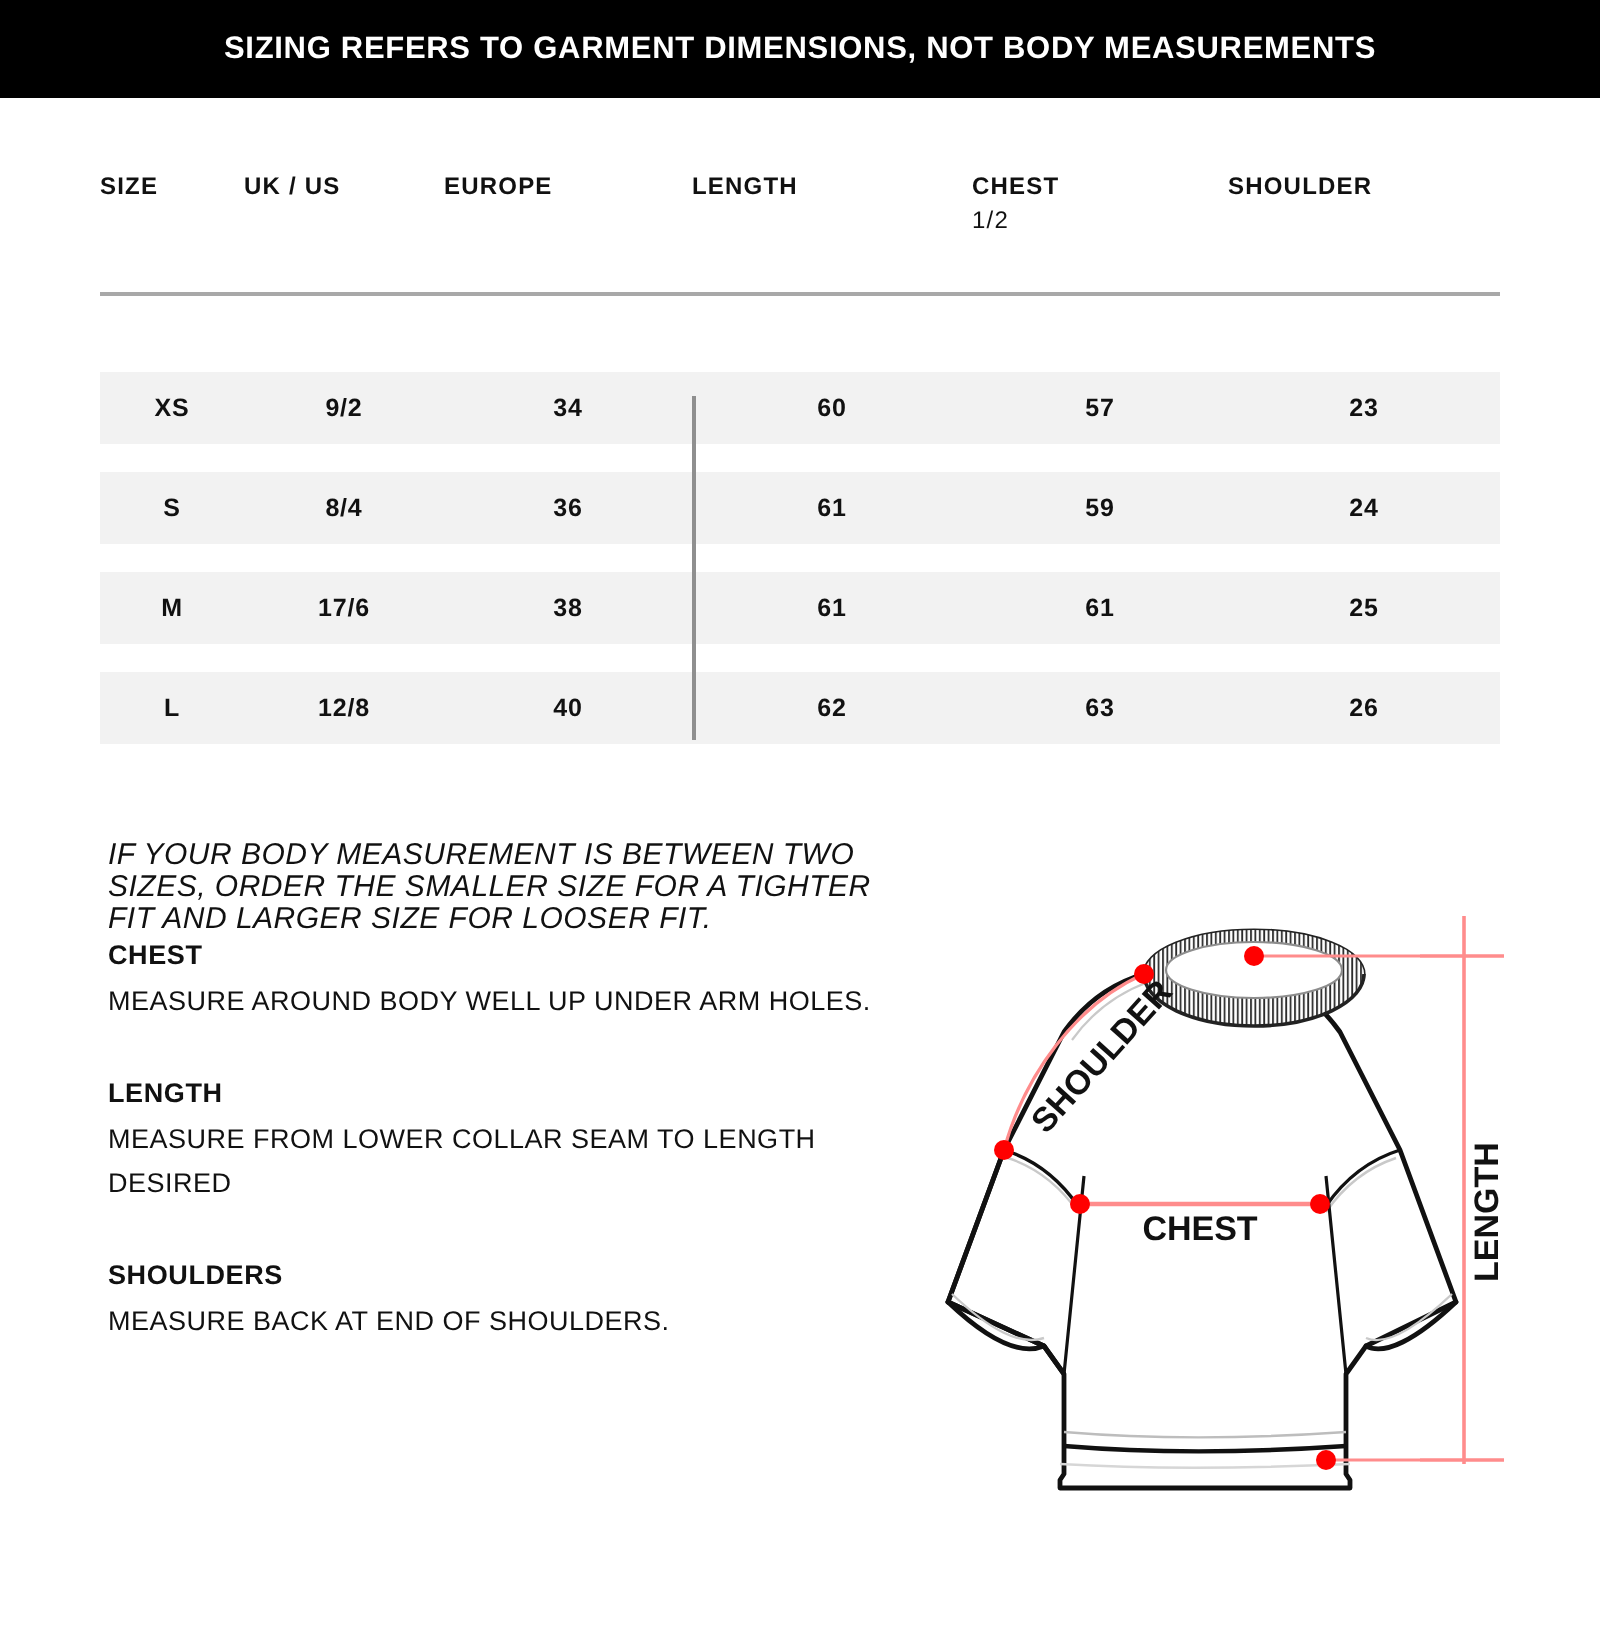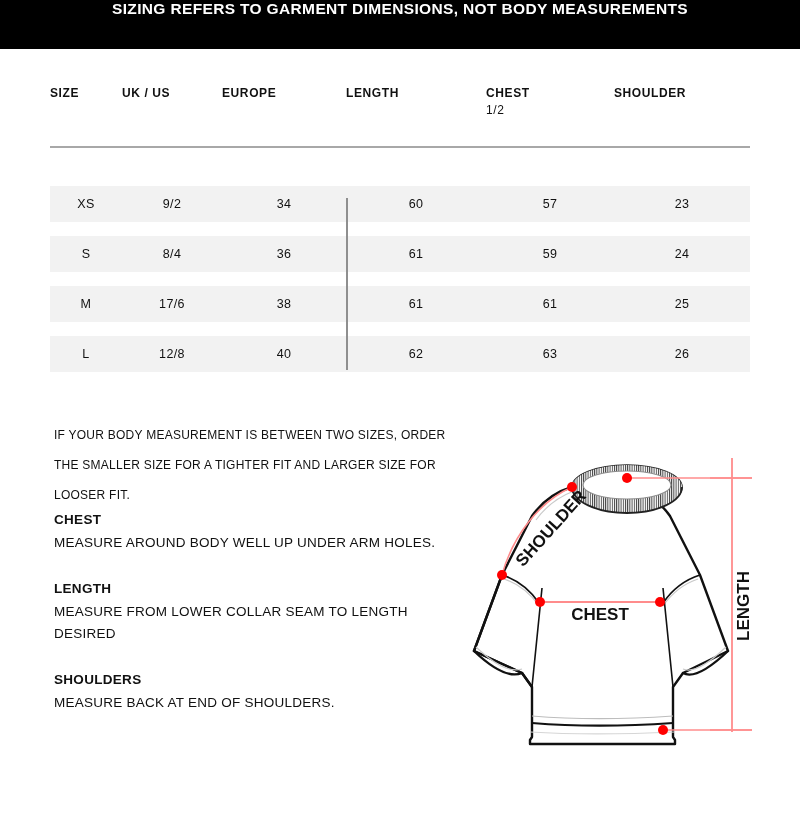--- a/index.html
+++ b/index.html
@@ -17,20 +17,21 @@
   }
 
   
   .banner {
     position: absolute;
     left: 0; top: 0;
     width: 800px;
     height: 49px;
     background: #000000;
     display: flex;
+    align-items: center;
     justify-content: center;
   }
   .banner-text {
     color: #ffffff;
     font-size: 15.5px;
     font-weight: bold;
     letter-spacing: 0.35px;
     white-space: nowrap;
   }
 
@@ -69,21 +70,21 @@
     background: #a8a8a8;
     width: 100%;
   }
   .spacer-row td { height: 38px; padding: 0; }
   .gap-row td { height: 14px; padding: 0; background: #ffffff; }
   .data-row td {
     background: #f2f2f2;
     height: 36px;
     text-align: center;
     font-size: 12.5px;
-    font-weight: normal;
+    font-weight: bold;
     letter-spacing: 0.4px;
     color: #111111;
     padding: 0;
   }
   
   col.c-size     { width: 72px; }
   col.c-ukus     { width: 100px; }
   col.c-europe   { width: 124px; }
   col.c-length   { width: 140px; }
   col.c-chest    { width: 128px; }
@@ -107,24 +108,25 @@
     width: 400px;
   }
   .h-big {
     font-size: 17.5px;
     font-weight: bold;
     letter-spacing: 0.4px;
     margin: 0 0 22px 0;
     line-height: 1.1;
   }
   .para {
-    font-size: 12px;
+    font-size: 15px;
     letter-spacing: 0.25px;
-    line-height: 30px;
+    line-height: 16px;
     margin: 0;
+    font-style: italic;
   }
   .h-big.second { margin-top: 58px; margin-bottom: 20px; }
   .sub-head {
     font-size: 13.5px;
     font-weight: bold;
     letter-spacing: 0.3px;
     margin: 0 0 2px 0;
     line-height: 20px;
   }
   .sub-body {

